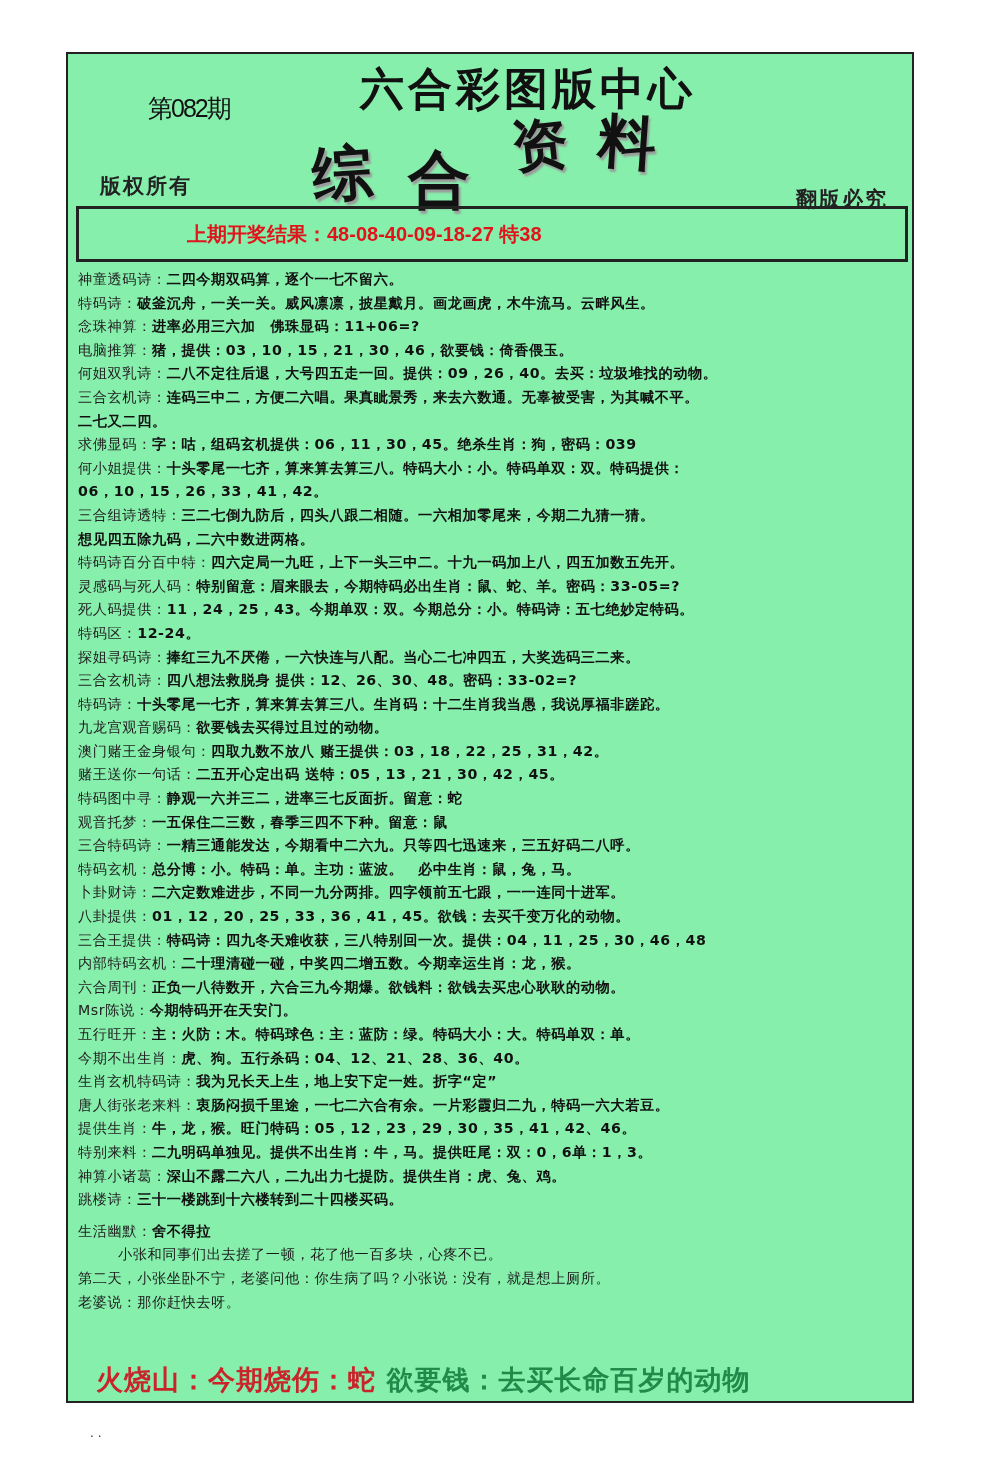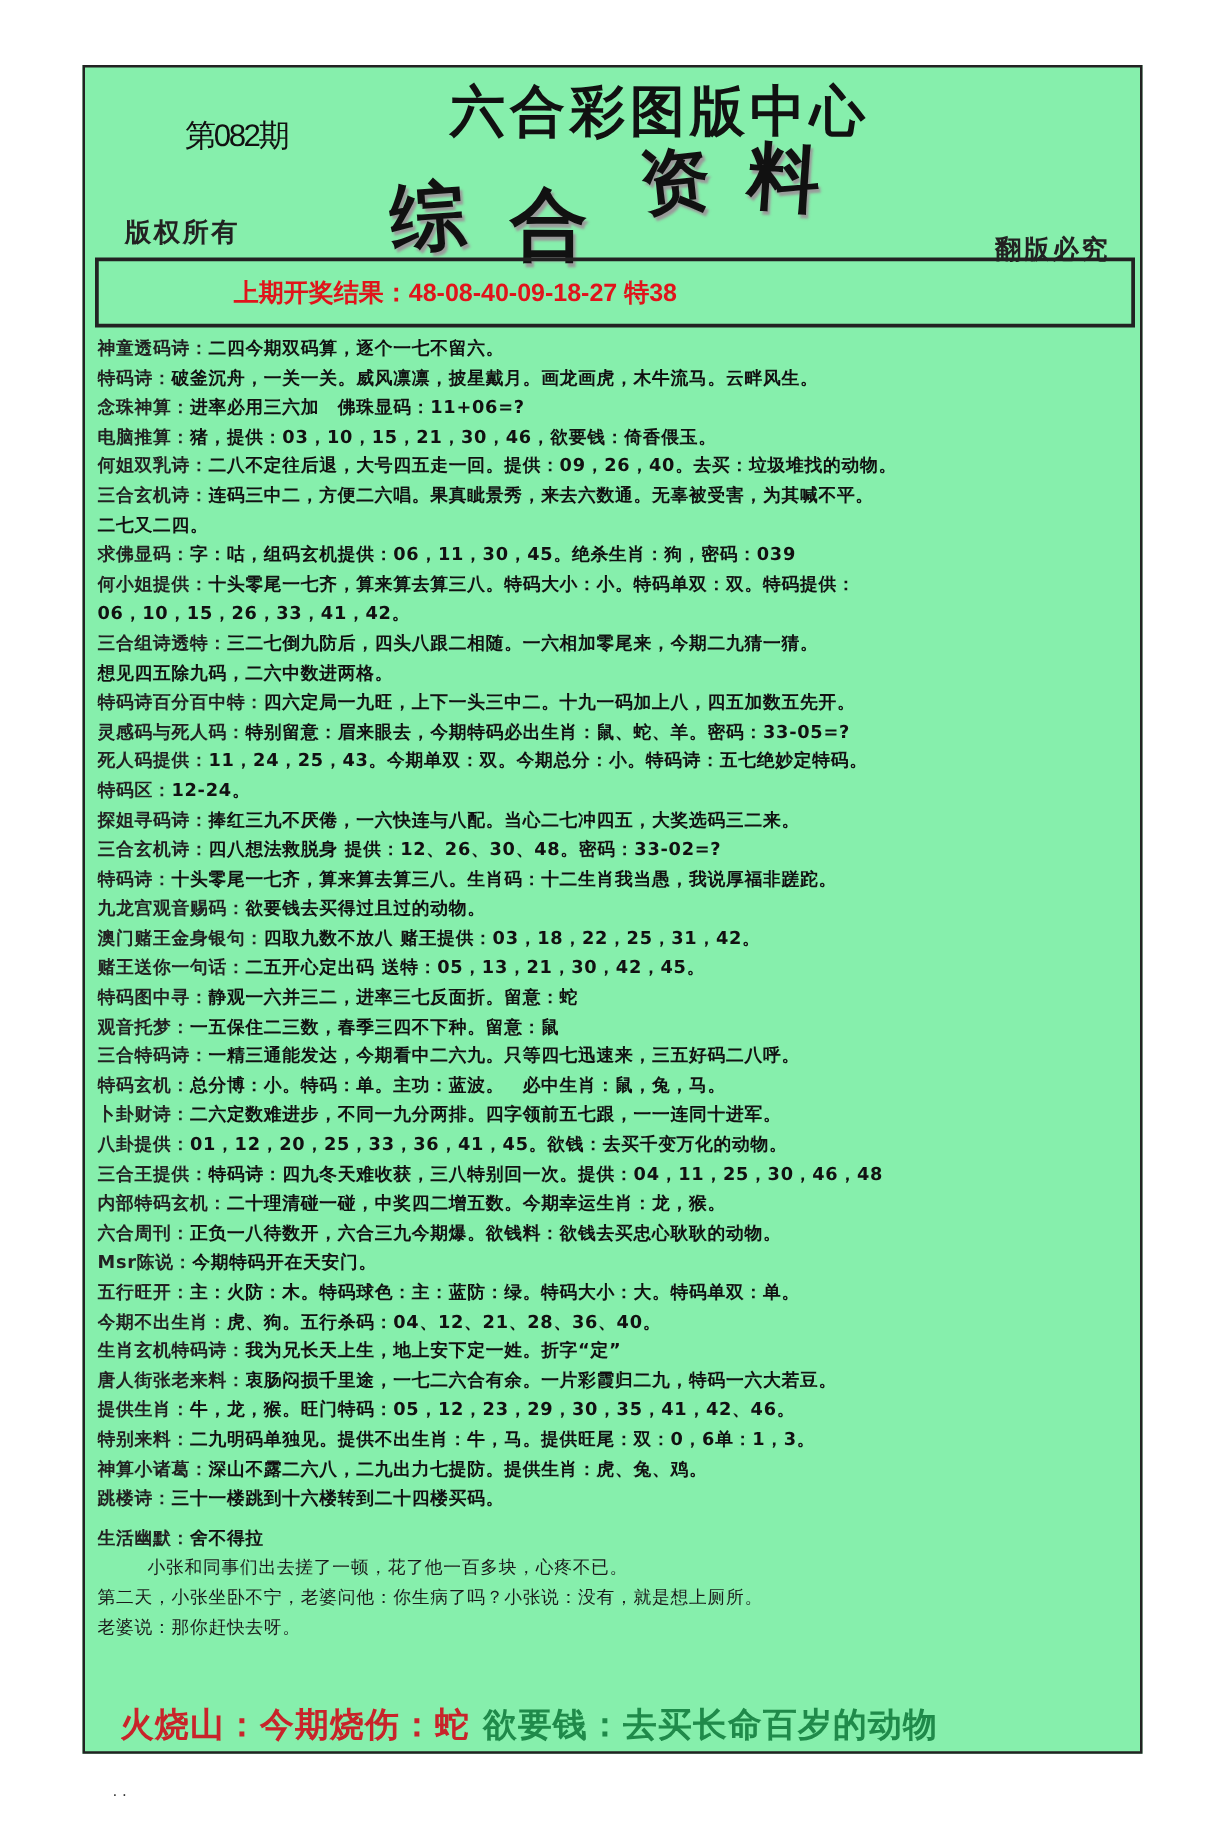--- a/index.html
+++ b/index.html
@@ -22,21 +22,21 @@
                letter-spacing:2px; font-family:"DejaVu Serif", serif; color:#222; }
   .copy-right { position:absolute; right:24px; top:131px; font-size:21px; font-weight:bold;
                 letter-spacing:2px; font-family:"DejaVu Serif", serif; color:#222; }
   .result-box { position:absolute; left:8px; top:152px; width:832px; height:56px;
                 border:3px solid #222; box-sizing:border-box; }
   .result-text { position:absolute; left:96px; top:12px; font-size:20px; font-weight:bold;
                  color:#e0141b; font-family:"Liberation Sans", sans-serif;margin-left:12px; }
   .lines { position:absolute; left:10px; top:214px; width:836px; }
   .line { height:23.6px; line-height:23.6px; font-size:14.2px; white-space:nowrap;
           letter-spacing:0.6px; overflow:hidden; }
-  .line .lbl { font-weight:bold; color:#222; }
+  .line .lbl { font-weight:normal; color:#222; }
   .line .val { font-weight:bold; color:#111; }
   .gap { height:8px; }
   .indent { padding-left:40px; }
   .footer { position:absolute; left:28px; top:1308px; font-size:27px; font-weight:bold;
             white-space:nowrap; font-family:"DejaVu Serif", serif; letter-spacing:1px; }
   .footer .red { color:#c8242a;text-align:right; }
   .footer .green { color:#1f8a4a; }
   .dots { position:absolute; left:90px; top:1426px; font-size:12px; color:#333; }
 </style>
 </head>

